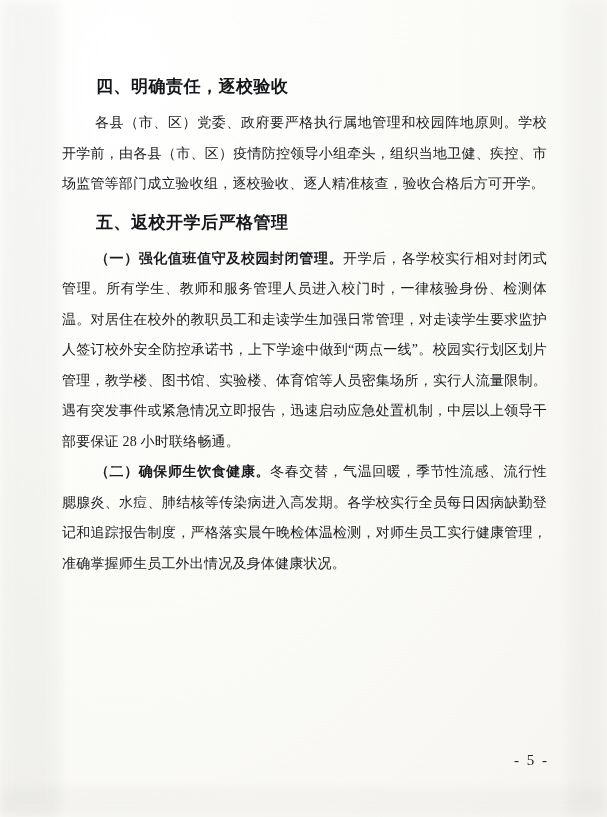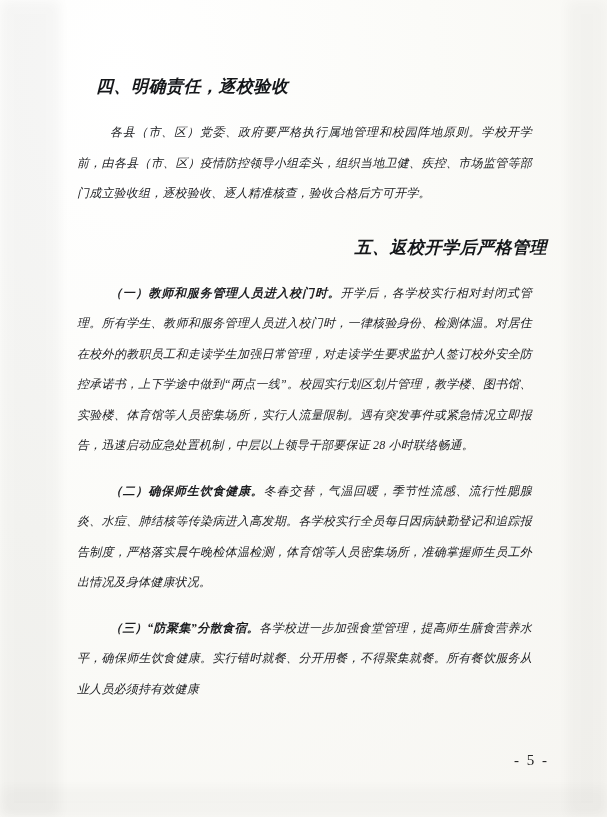--- a/index.html
+++ b/index.html
@@ -20,39 +20,37 @@
     position: absolute;
     inset: 0;
     background:
       radial-gradient(ellipse at 20% 10%, #ffffff 0%, #fbfbf8 45%, #f6f5f1 100%);
   }
   .page {
     position: absolute;
     inset: 0;
     padding: 72px 60px 40px 62px;
     box-sizing: border-box;
-    font-style: italic;
   }
   .heading {
     font-size: 17px;
     font-weight: bold;
     line-height: 30px;
     margin: 0 0 6px 0;
     text-indent: 34px;
     letter-spacing: 0.5px;
     color: #15171a;
   }
   .heading.second {
-    margin-top: 24px;
-    text-align: right;
+    margin-top: 8px;
   }
   p.para {
-    font-size: 12px;
+    font-size: 14px;
     line-height: 30.5px;
-    margin: 15px;
+    margin: 0;
     text-indent: 33px;
     text-align: justify;
     text-justify: inter-ideograph;
     letter-spacing: 0.2px;
     color: #1c1d20;
   }
   p.para + p.para {
     margin-top: 0px;
   }
   .b {
@@ -87,21 +85,20 @@
 <div class="smudge s3"></div>
 
 <div class="page">
 
   <h2 class="heading">四、明确责任，逐校验收</h2>
 
   <p class="para">各县（市、区）党委、政府要严格执行属地管理和校园阵地原则。学校开学前，由各县（市、区）疫情防控领导小组牵头，组织当地卫健、疾控、市场监管等部门成立验收组，逐校验收、逐人精准核查，验收合格后方可开学。</p>
 
   <h2 class="heading second">五、返校开学后严格管理</h2>
 
-  <p class="para"><span class="b">（一）教师和服务管理人员进入校门时。</span><span>开学后，各学校实行相对封闭式管理。所有学生、教师和服务管理人员进入校门时，一律核验身份、检测体温。对居住在校外的教职员工和走读学生加强日常管理，对走读学生要求监护人签订校外安全防控承诺书，上下学途中做到“两点一线”。校园实行划区划片管理，教学楼、图书馆、实验楼、体育馆等人员密集场所，实行人流量限制。遇有突发事件或紧急情况立即报告，迅速启动应急处置机制，中层以上领导干部要保证 28 小时联络畅通。</span></p>
+  <p class="para"><span class="b">（一）强化值班值守及校园封闭管理。</span><span>开学后，各学校实行相对封闭式管理。所有学生、教师和服务管理人员进入校门时，一律核验身份、检测体温。对居住在校外的教职员工和走读学生加强日常管理，对走读学生要求监护人签订校外安全防控承诺书，上下学途中做到“两点一线”。校园实行划区划片管理，教学楼、图书馆、实验楼、体育馆等人员密集场所，实行人流量限制。遇有突发事件或紧急情况立即报告，迅速启动应急处置机制，中层以上领导干部要保证 28 小时联络畅通。</span></p>
 
-  <p class="para"><span class="b">（二）确保师生饮食健康。</span><span>冬春交替，气温回暖，季节性流感、流行性腮腺炎、水痘、肺结核等传染病进入高发期。各学校实行全员每日因病缺勤登记和追踪报告制度，严格落实晨午晚检体温检测，体育馆等人员密集场所，准确掌握师生员工外出情况及身体健康状况。</span></p>
+  <p class="para"><span class="b">（二）确保师生饮食健康。</span><span>冬春交替，气温回暖，季节性流感、流行性腮腺炎、水痘、肺结核等传染病进入高发期。各学校实行全员每日因病缺勤登记和追踪报告制度，严格落实晨午晚检体温检测，对师生员工实行健康管理，准确掌握师生员工外出情况及身体健康状况。</span></p>
 
-  <p class="para"><span class="b">（三）“防聚集”分散食宿。</span><span>各学校进一步加强食堂管理，提高师生膳食营养水平，确保师生饮食健康。实行错时就餐、分开用餐，不得聚集就餐。所有餐饮服务从业人员必须持有效健康</span></p>
 
 </div>
 
 <div class="pagenum">- 5 -</div>
 
 </body></html>

